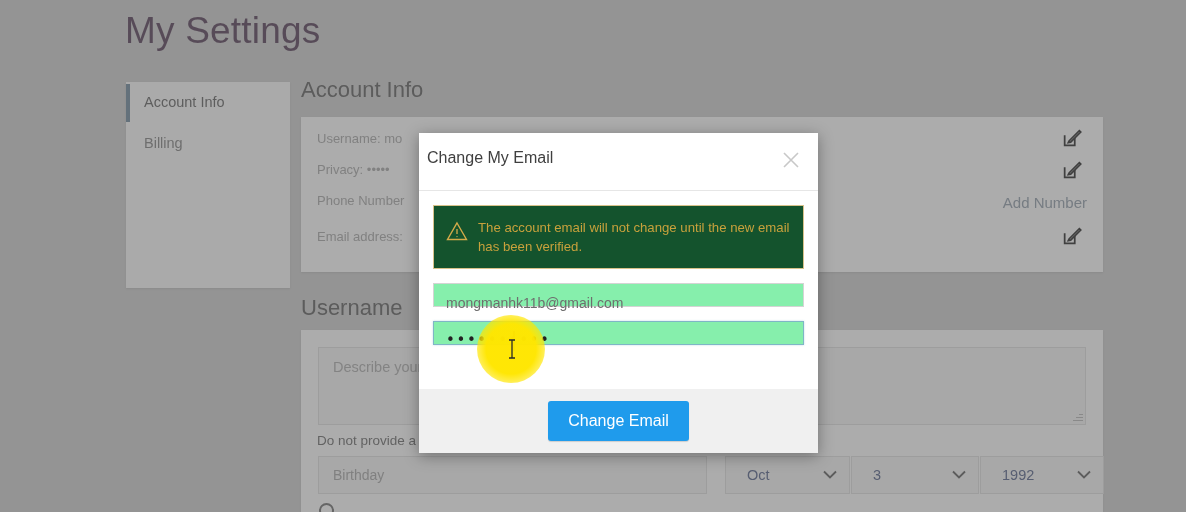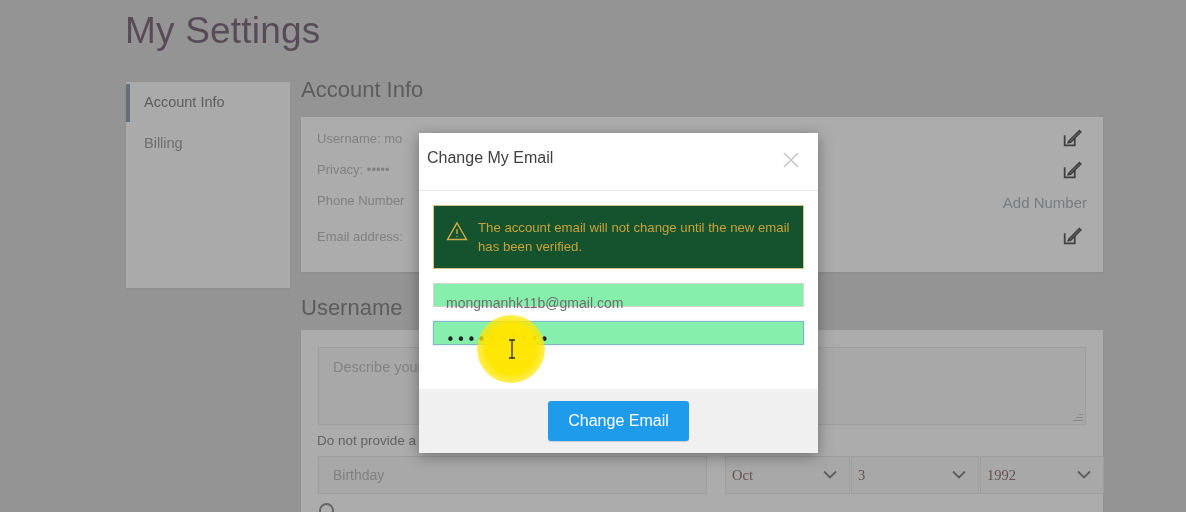--- a/index.html
+++ b/index.html
@@ -108,21 +108,21 @@
   .birthday-input span {
     position:absolute; left:14px; top:10px;
     font-size:14px; color:#8a8a8a;
   }
   .select-box {
     position:absolute; top:0; height:38px;
     background:#cfcfcf; border:1px solid #bdbdbd;
     display:flex; align-items:center;
   }
   .select-box .val {
-    margin-left:6px; font-size:14.5px; color:#b91c1c;font-family:Liberation Serif, serif;
+    margin-left:21px; font-size:14.5px; color:#1d4ed8;
   }
   .select-box .chev {
     position:absolute; right:12px; top:13px;
     width:14px; height:9px;
   }
   #sel-month { left:407px; width:125px; }
   #sel-day   { left:533px; width:128px; }
   #sel-year  { left:662px; width:124px; }
 
   .circle-icon {

